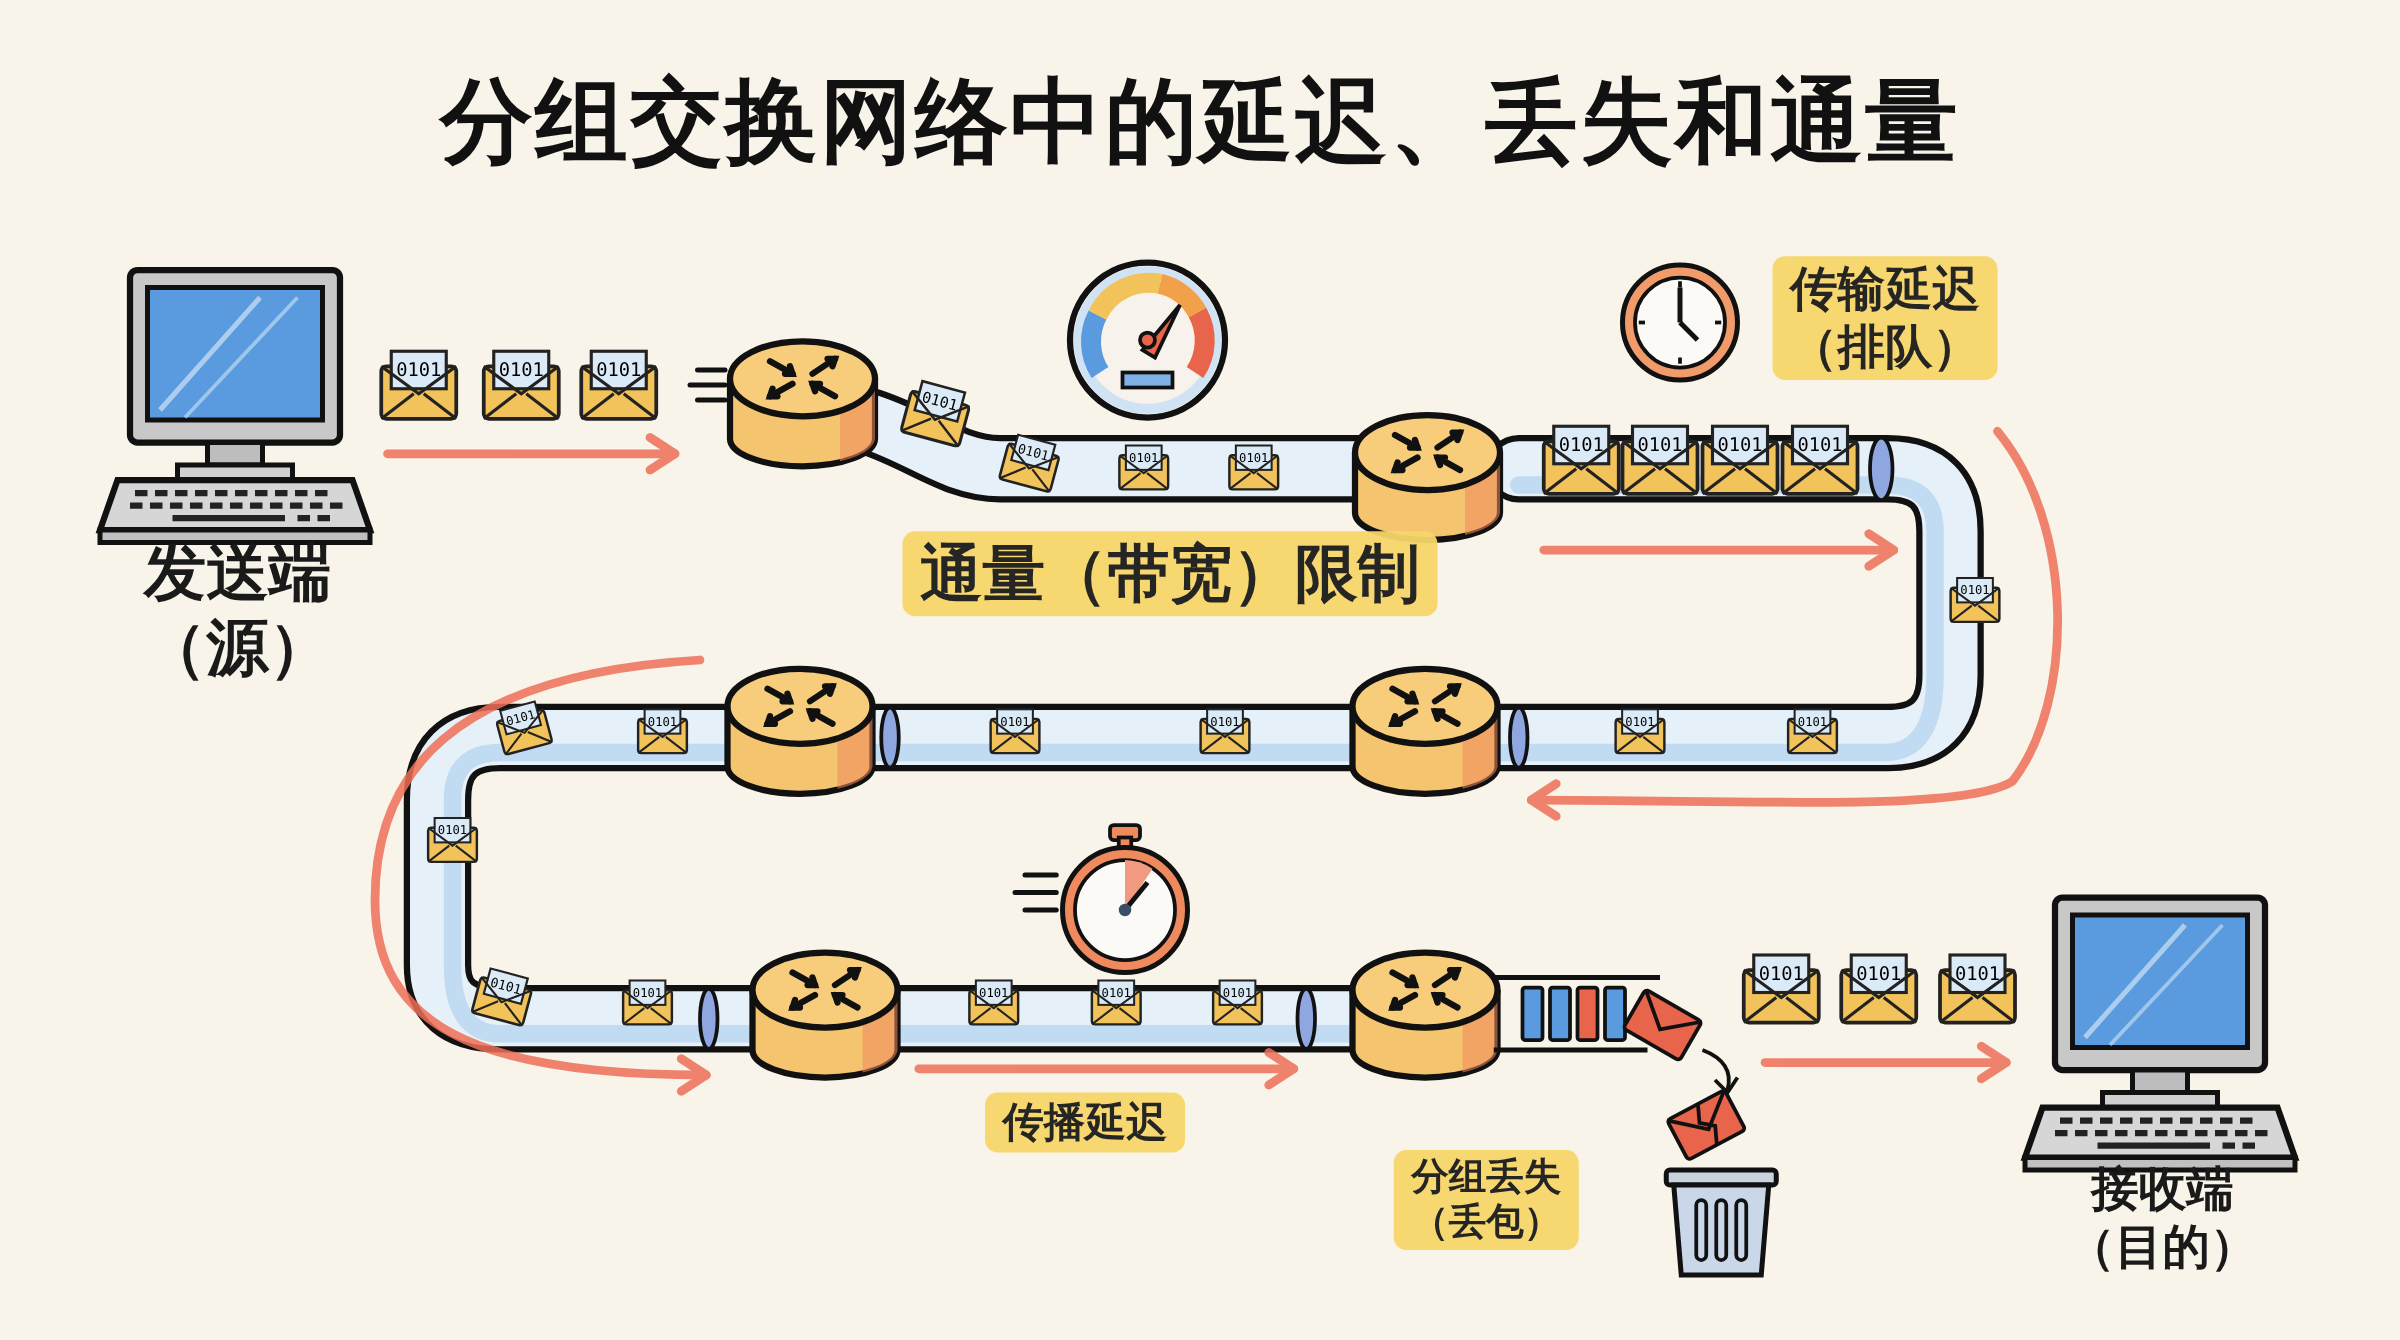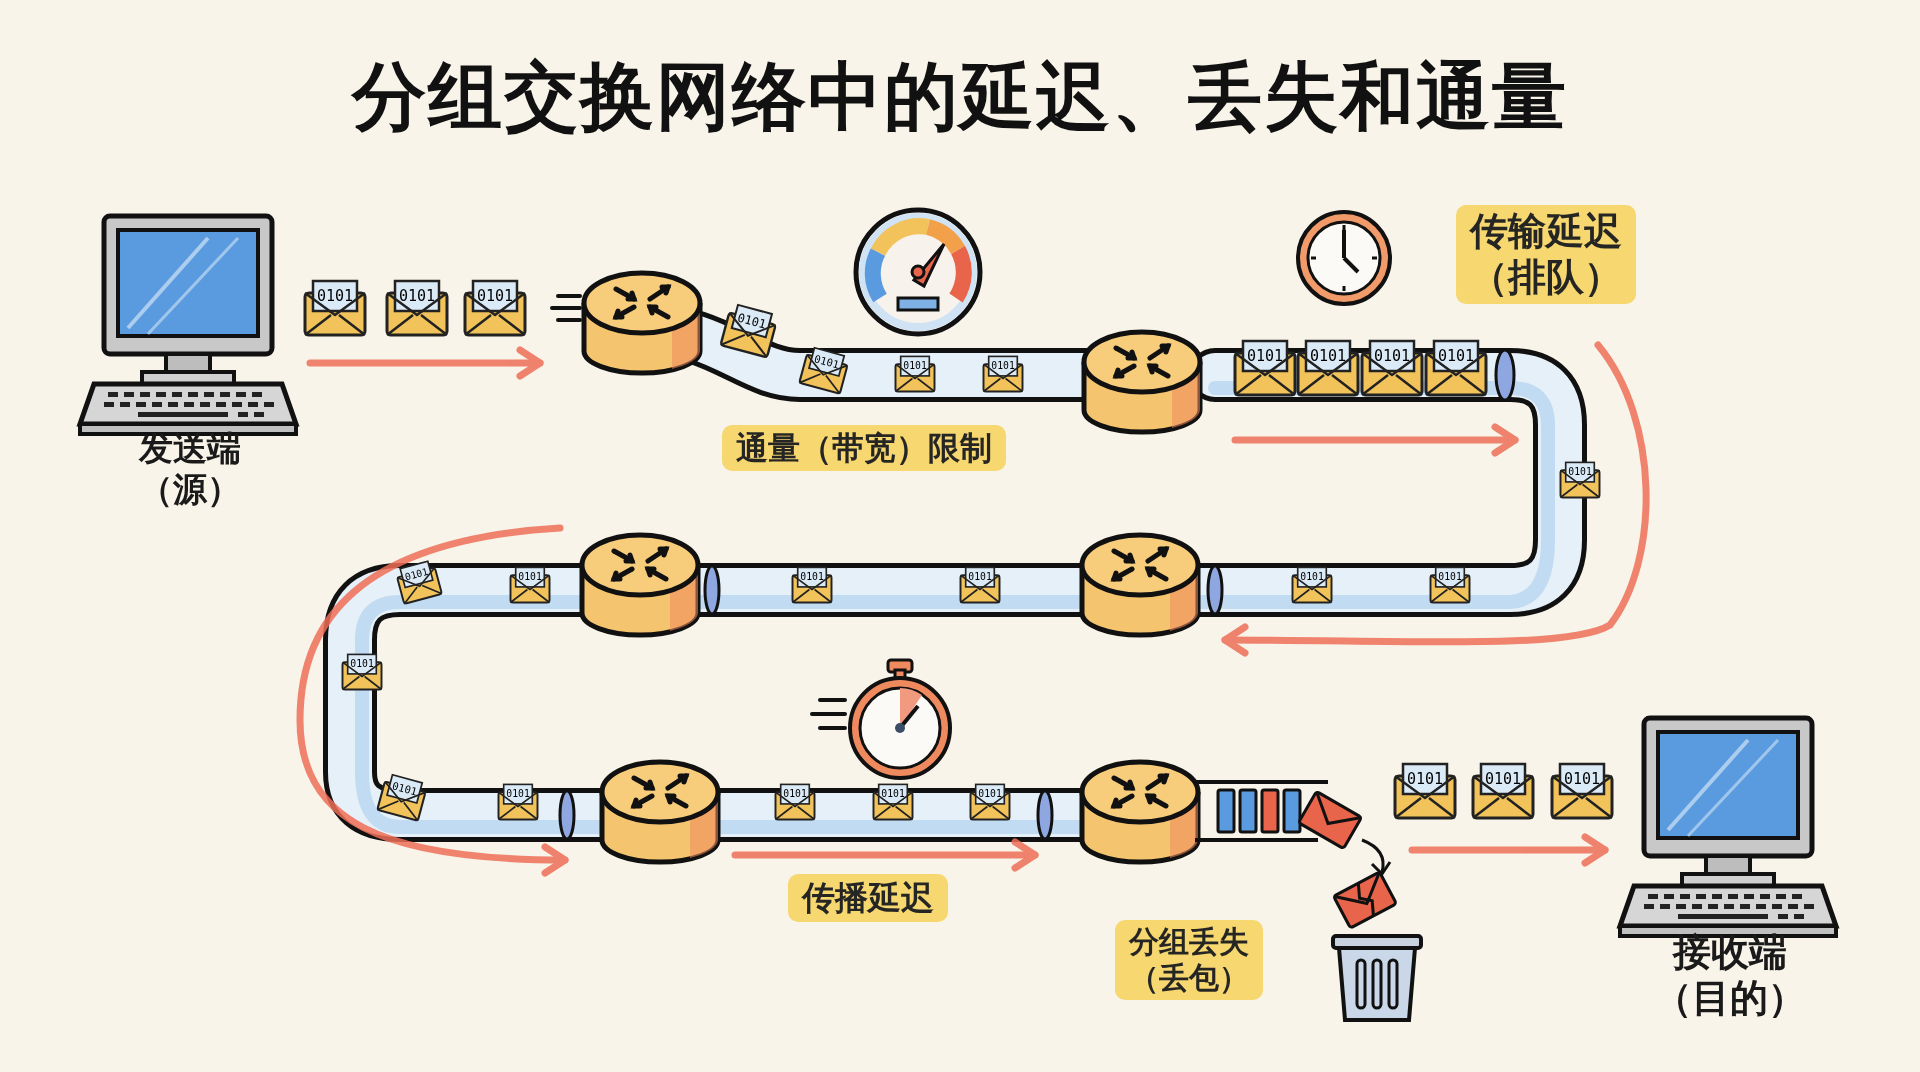--- a/index.html
+++ b/index.html
@@ -294,31 +294,31 @@
     <rect x="-44" y="-54" width="88" height="12" rx="3" fill="#c9d3e0" stroke="#111" stroke-width="4"></rect>
     <path d="M-38,-42 L38,-42 L32,30 L-32,30 Z" fill="#c9d7e8" stroke="#111" stroke-width="4"></path>
     <rect x="-20" y="-30" width="8" height="48" rx="4" fill="none" stroke="#111" stroke-width="3"></rect>
     <rect x="-4" y="-30" width="8" height="48" rx="4" fill="none" stroke="#111" stroke-width="3"></rect>
     <rect x="12" y="-30" width="8" height="48" rx="4" fill="none" stroke="#111" stroke-width="3"></rect>
   </g>
 </svg>
 
 <div class="title">分组交换网络中的延迟、丢失和通量</div>
 
-<div class="lbl" style="left:110px;top:428px;width:160px;font-size:34px;">
+<div class="lbl" style="left:110px;top:428px;width:160px;font-size:50px;">
   <div>发送端</div>
   <div>（源）</div>
 </div>
 <div class="lbl" style="left:1650px;top:930px;width:160px;font-size:38px;font-family:Liberation Serif, serif;">
   <div>接收端</div>
   <div>（目的）</div>
 </div>
 
-<div class="lbl hl" style="left:722px;top:425px;font-size:32px;">通量（带宽）限制</div>
-<div class="lbl hl" style="left:1418px;top:205px;font-size:38px;margin-left:38px;">
+<div class="lbl hl" style="left:722px;top:425px;font-size:50px;">通量（带宽）限制</div>
+<div class="lbl hl" style="left:1418px;top:205px;font-size:38px;">
   <div>传输延迟</div>
   <div>（排队）</div>
 </div>
 <div class="lbl hl" style="left:788px;top:874px;font-size:33px;">传播延迟</div>
 <div class="lbl hl" style="left:1115px;top:920px;font-size:30px;">
   <div>分组丢失</div>
   <div>（丢包）</div>
 </div>
 
 </body></html>

